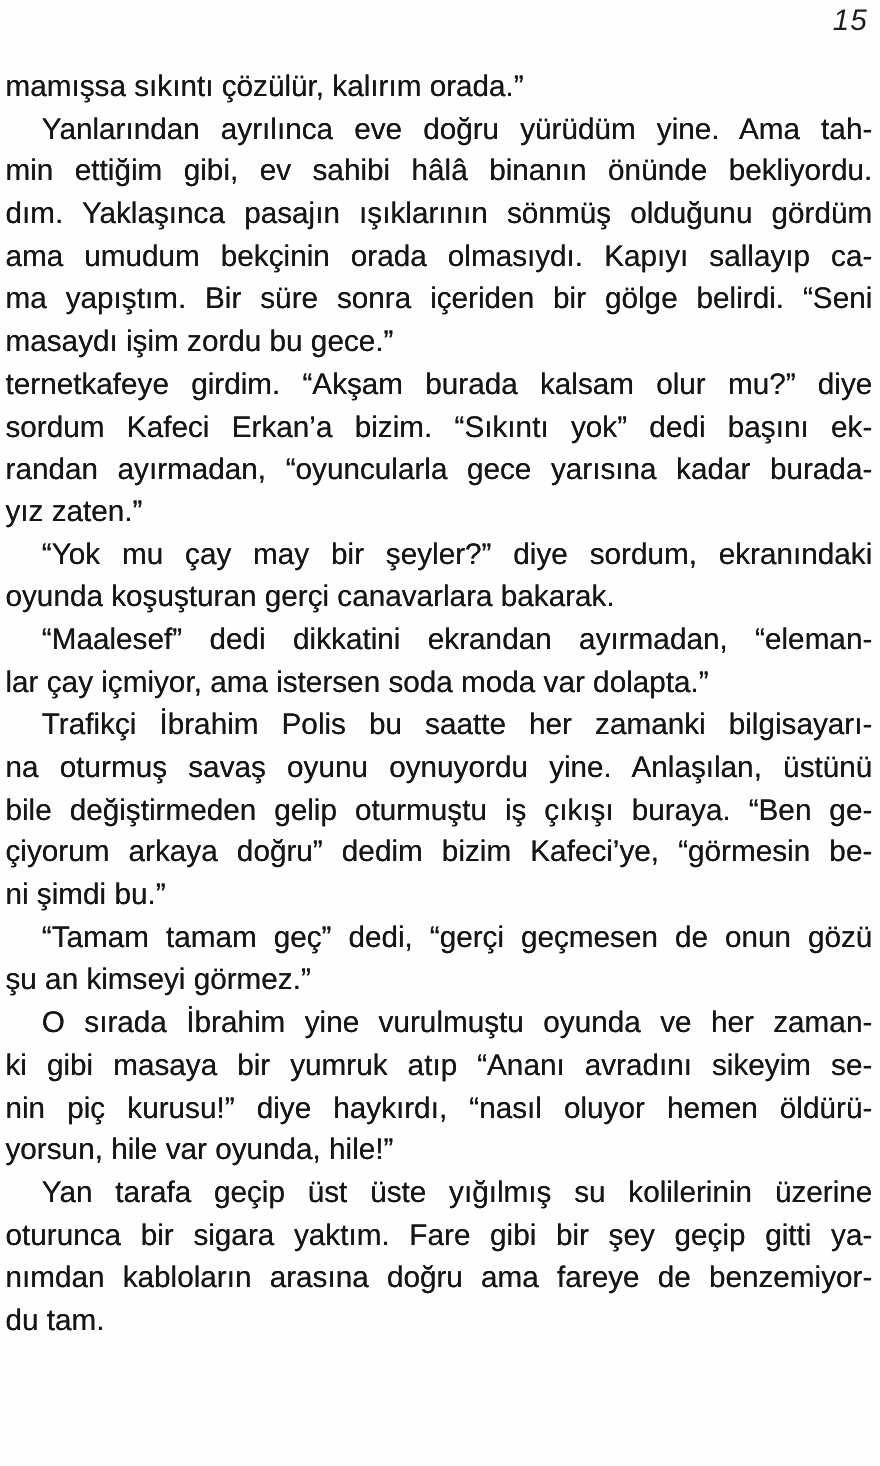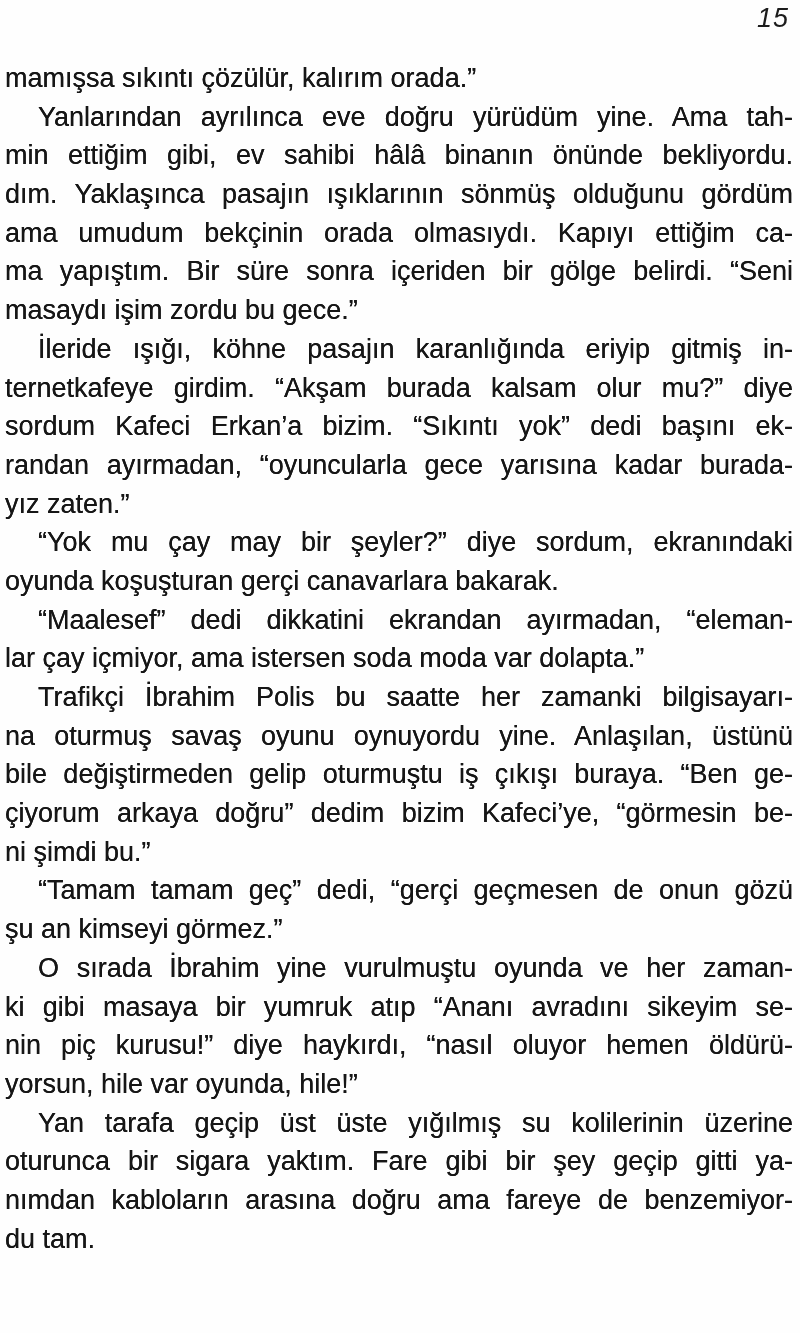--- a/index.html
+++ b/index.html
@@ -50,24 +50,23 @@
 </head>
 <body>
 
 <div class="page">
   <div class="page-number">15</div>
   <div class="page-body">
       <div class="line para-end">mamışsa sıkıntı çözülür, kalırım orada.”</div>
       <div class="line indent">Yanlarından ayrılınca eve doğru yürüdüm yine. Ama tah-</div>
       <div class="line">min ettiğim gibi, ev sahibi hâlâ binanın önünde bekliyordu.</div>
       <div class="line">dım. Yaklaşınca pasajın ışıklarının sönmüş olduğunu gördüm</div>
-      <div class="line">ama umudum bekçinin orada olmasıydı. Kapıyı ettiğim ca-</div>
+      <div class="line">ama umudum bekçinin orada olmasıydı. Kapıyı sallayıp ca-</div>
       <div class="line">ma yapıştım. Bir süre sonra içeriden bir gölge belirdi. “Seni</div>
       <div class="line para-end">masaydı işim zordu bu gece.”</div>
-      <div class="line indent">İleride ışığı, köhne pasajın karanlığında eriyip gitmiş in-</div>
       <div class="line">ternetkafeye girdim. “Akşam burada kalsam olur mu?” diye</div>
       <div class="line">sordum Kafeci Erkan’a bizim. “Sıkıntı yok” dedi başını ek-</div>
       <div class="line">randan ayırmadan, “oyuncularla gece yarısına kadar burada-</div>
       <div class="line para-end">yız zaten.”</div>
       <div class="line indent">“Yok mu çay may bir şeyler?” diye sordum, ekranındaki</div>
       <div class="line para-end">oyunda koşuşturan gerçi canavarlara bakarak.</div>
       <div class="line indent">“Maalesef” dedi dikkatini ekrandan ayırmadan, “eleman-</div>
       <div class="line para-end">lar çay içmiyor, ama istersen soda moda var dolapta.”</div>
       <div class="line indent">Trafikçi İbrahim Polis bu saatte her zamanki bilgisayarı-</div>
       <div class="line">na oturmuş savaş oyunu oynuyordu yine. Anlaşılan, üstünü</div>

